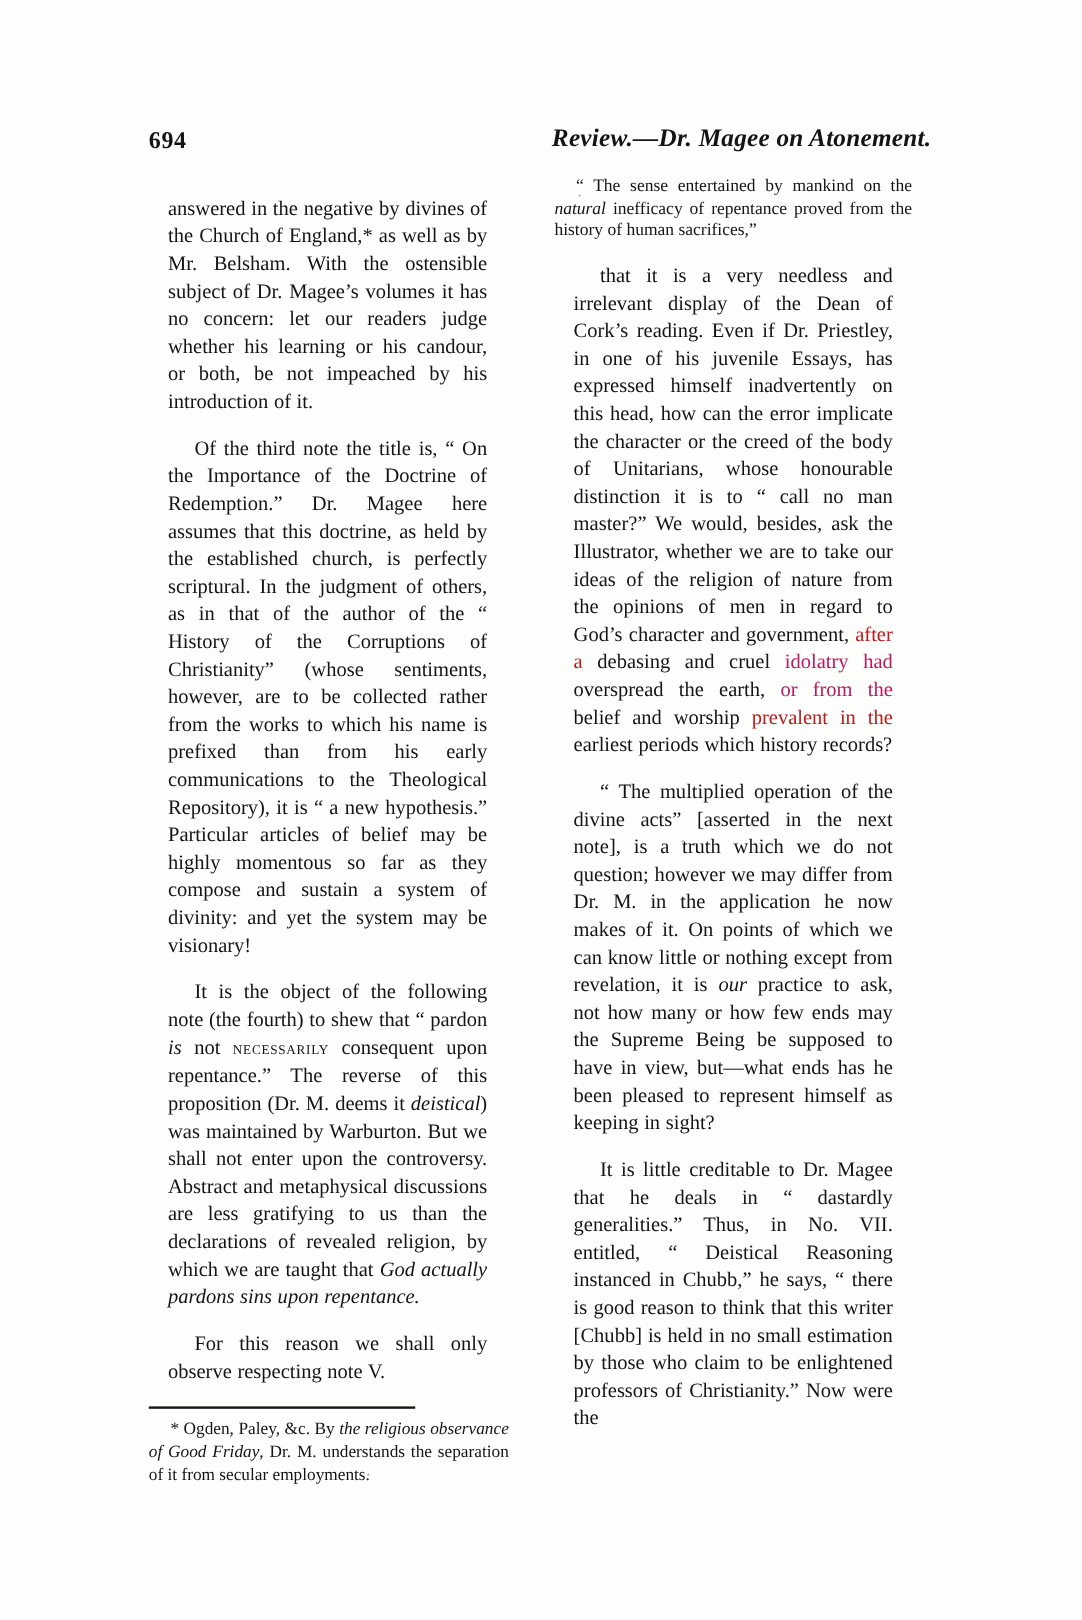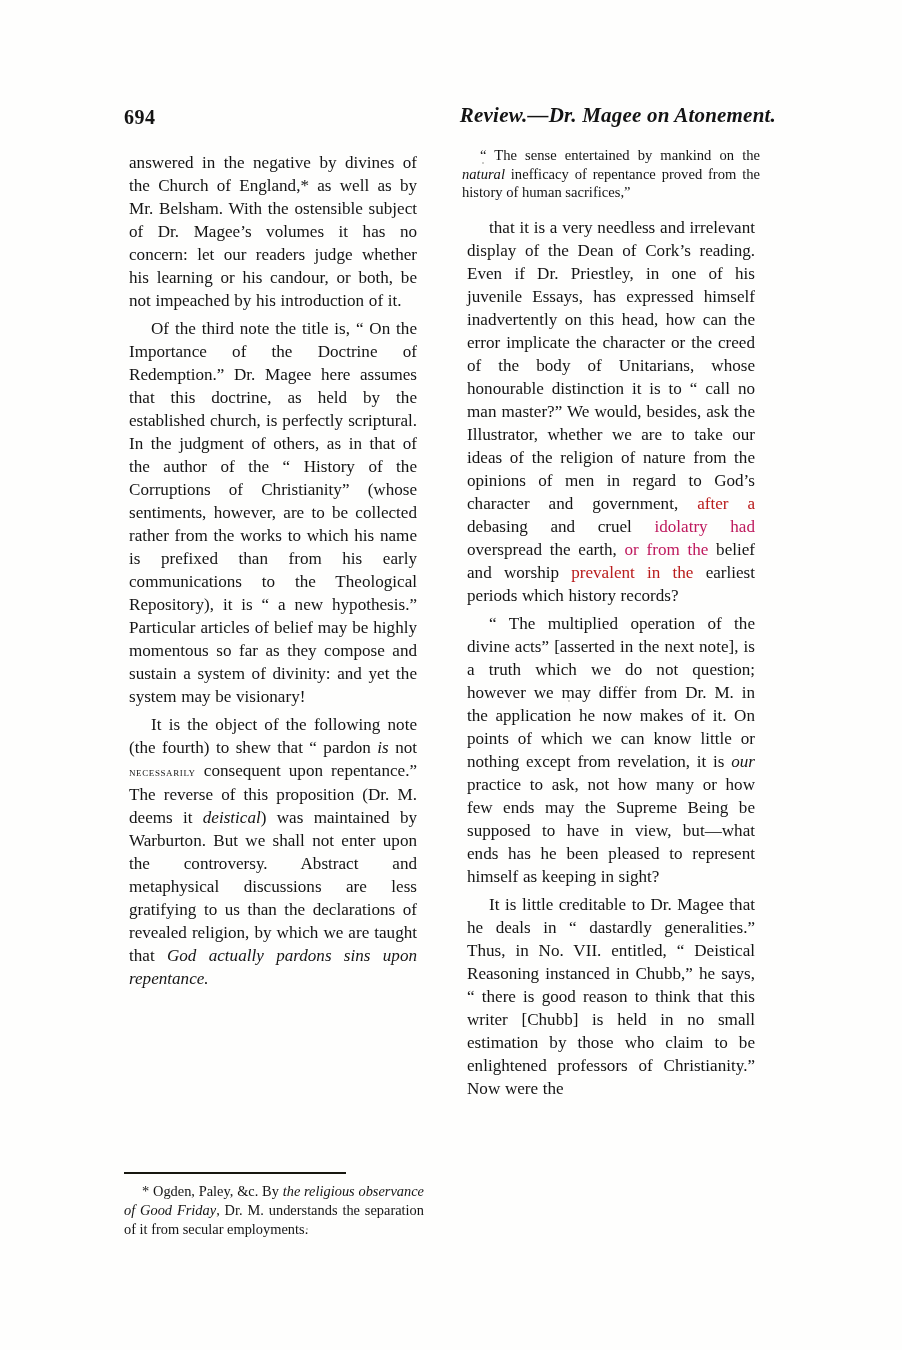--- a/index.html
+++ b/index.html
@@ -60,21 +60,21 @@
   }
   .col {
     position: absolute;
     top: 0;
     width: 298px;
   }
   .col-left  { left: 0; }
   .col-right { left: 338px; }
 
   p {
-    margin: 5px;
+    margin: 16px;
     font-size: 17.1px;
     line-height: 23.0px;
     text-align: justify;
     text-indent: 22px;
     text-justify: inter-word;
     word-spacing: 0.4px;
     -webkit-hyphens: none;
     hyphens: none;
     font-family: Liberation Serif, serif;
   }
@@ -86,21 +86,21 @@
     line-height: 18.6px;
     text-align: justify;
     text-indent: 18px;
     margin: 0 0 14px 0;
   }
 
   i, .it { font-style: italic; }
 
   .smallcaps {
     font-variant: small-caps;
-    font-size: 13px;
+    font-size: 16px;
     letter-spacing: 0.6px;
   }
 
   
   .faded   { color: #b91c1c; }
   .faded2  { color: #be185d; }
 
   
   .footnote-rule {
     position: absolute;
@@ -142,20 +142,21 @@
   <div class="columns">
 
     <div class="col col-left">
 
       <p class="no-indent"><span>answered in the negative by divines of the Church of England,* as well as by Mr. Belsham. With the ostensible subject of Dr. Magee’s volumes it has no concern: let our readers judge whether his learning or his candour, or both, be not impeached by his introduction of it.</span></p>
 
       <p><span>Of the third note the title is, “ On the Importance of the Doctrine of Redemption.” Dr. Magee here assumes that this doctrine, as held by the established church, is perfectly scriptural. In the judgment of others, as in that of the author of the “ History of the Corruptions of Christianity” (whose sentiments, however, are to be collected rather from the works to which his name is prefixed than from his early communications to the Theological Repository), it is “ a new hypothesis.” Particular articles of belief may be highly momentous so far as they compose and sustain a system of divinity: and yet the system may be visionary!</span></p>
 
       <p><span>It is the object of the following note (the fourth) to shew that “ pardon </span><i>is</i><span> not </span><span class="smallcaps">necessarily</span><span> consequent upon repentance.” The reverse of this proposition (Dr. M. deems it </span><i>deistical</i><span>) was maintained by Warburton. But we shall not enter upon the controversy. Abstract and metaphysical discussions are less gratifying to us than the declarations of revealed religion, by which we are taught that </span><i>God actually pardons sins upon repentance.</i></p>
 
+      <p><span>For this reason we shall only observe respecting note V.</span></p>
 
     </div>
 
     <div class="col col-right">
 
       <div class="quote"><span>“ The sense entertained by mankind on the </span><i>natural</i><span> inefficacy of repentance proved from the history of human sacrifices,”</span></div>
 
       <p><span>that it is a very needless and irrelevant display of the Dean of Cork’s reading. Even if Dr. Priestley, in one of his juvenile Essays, has expressed himself inadvertently on this head, how can the error implicate the character or the creed of the body of Unitarians, whose honourable distinction it is to “ call no man master?” We would, besides, ask the Illustrator, whether we are to take our ideas of the religion of nature from the opinions of men in regard to God’s character and government, </span><span class="faded">after a</span><span> debasing and cruel </span><span class="faded2">idolatry had</span><span> overspread the earth, </span><span class="faded2">or from the</span><span> belief and worship </span><span class="faded">prevalent in the</span><span> earliest periods which history records?</span></p>
 
       <p><span>“ The multiplied operation of the divine acts” [asserted in the next note], is a truth which we do not question; however we may differ from Dr. M. in the application he now makes of it. On points of which we can know little or nothing except from revelation, it is </span><i>our</i><span> practice to ask, not how many or how few ends may the Supreme Being be supposed to have in view, but—what ends has he been pleased to represent himself as keeping in sight?</span></p>

